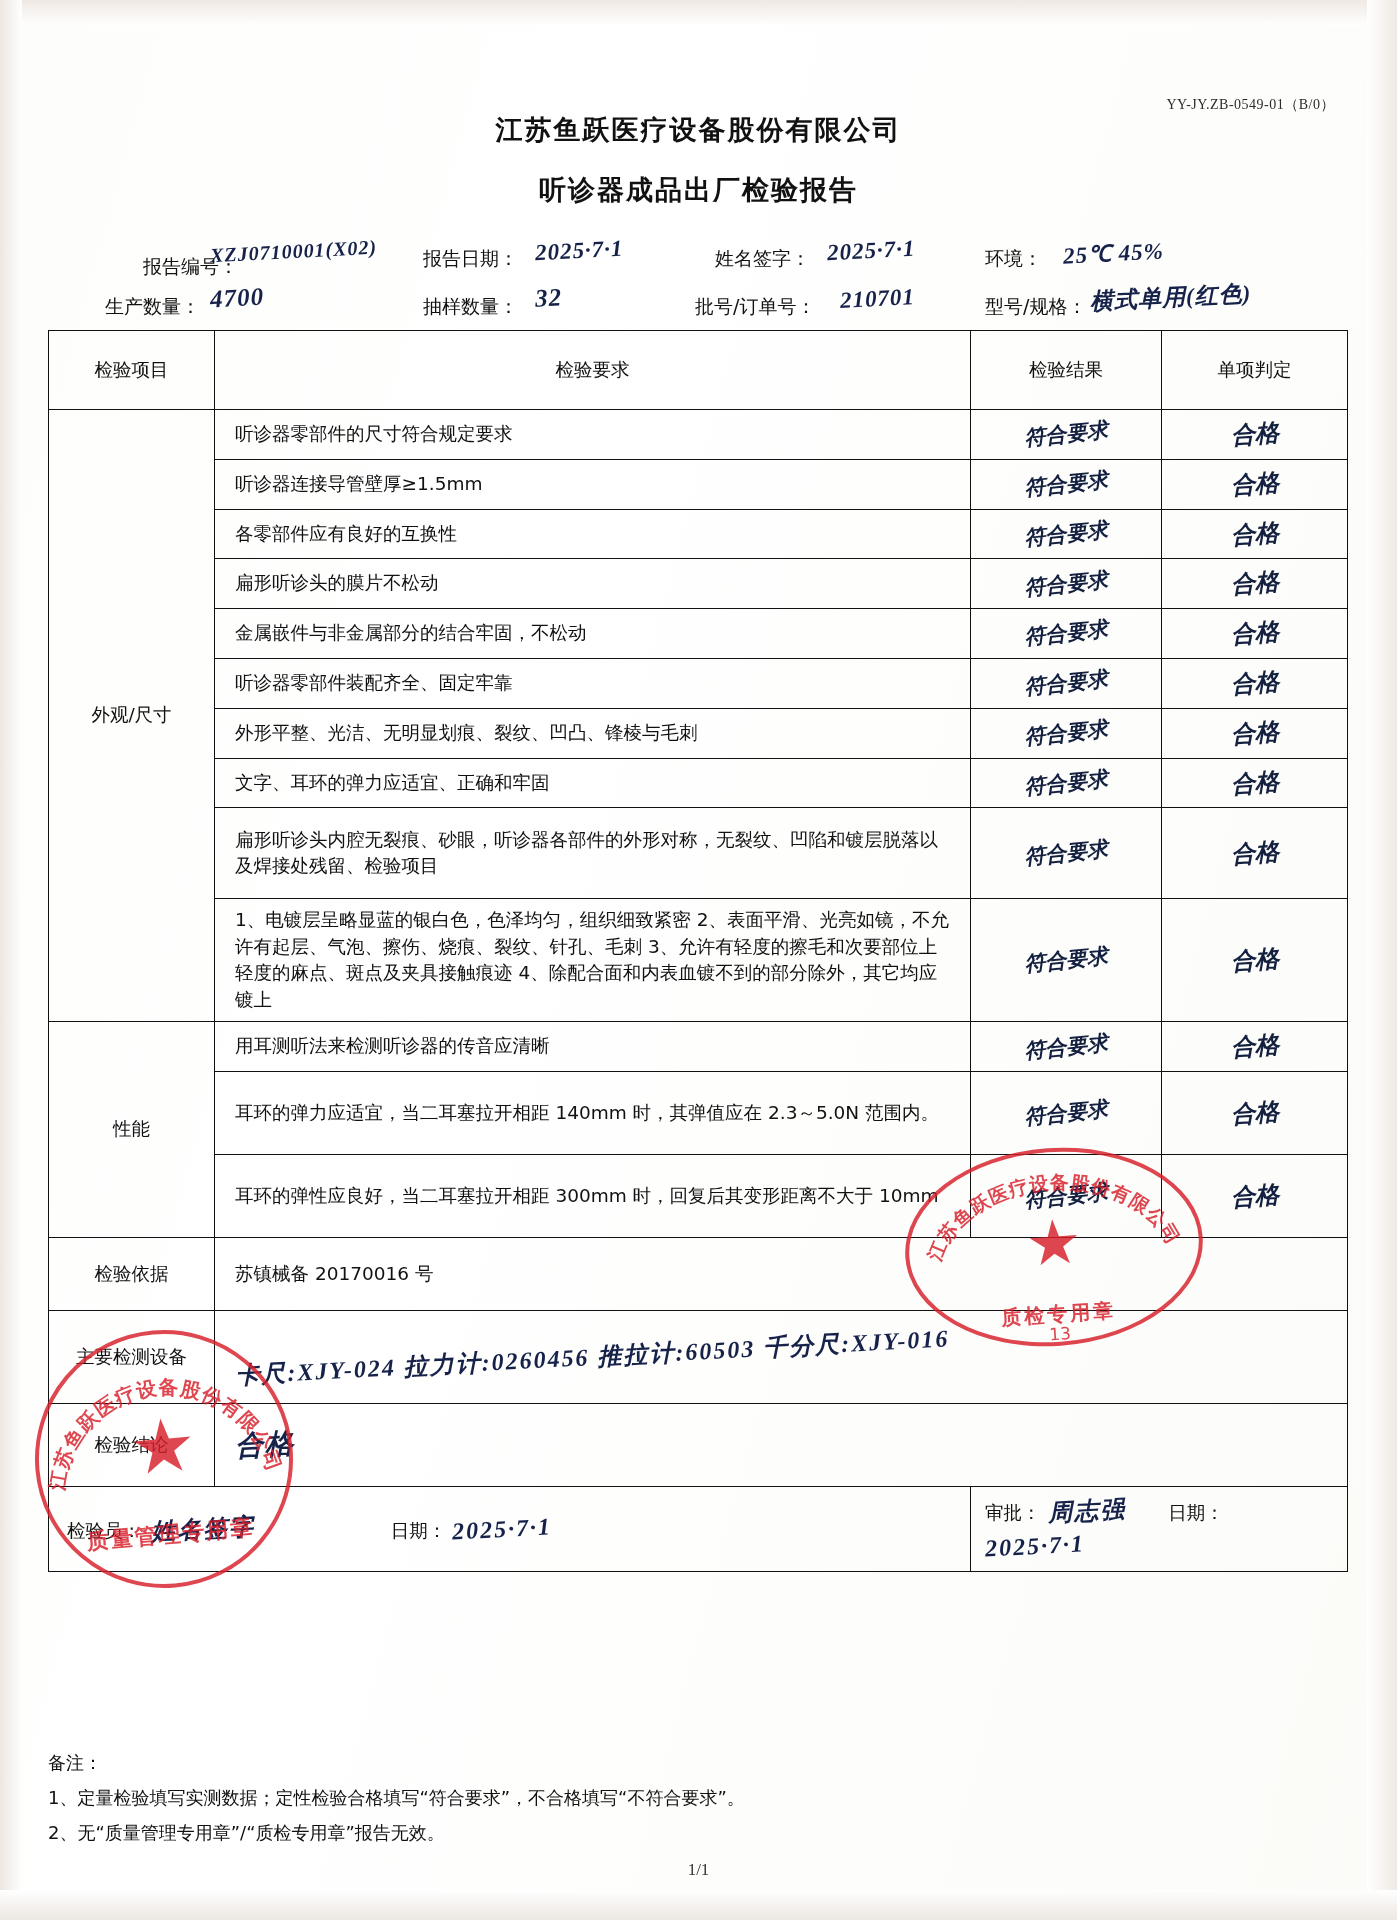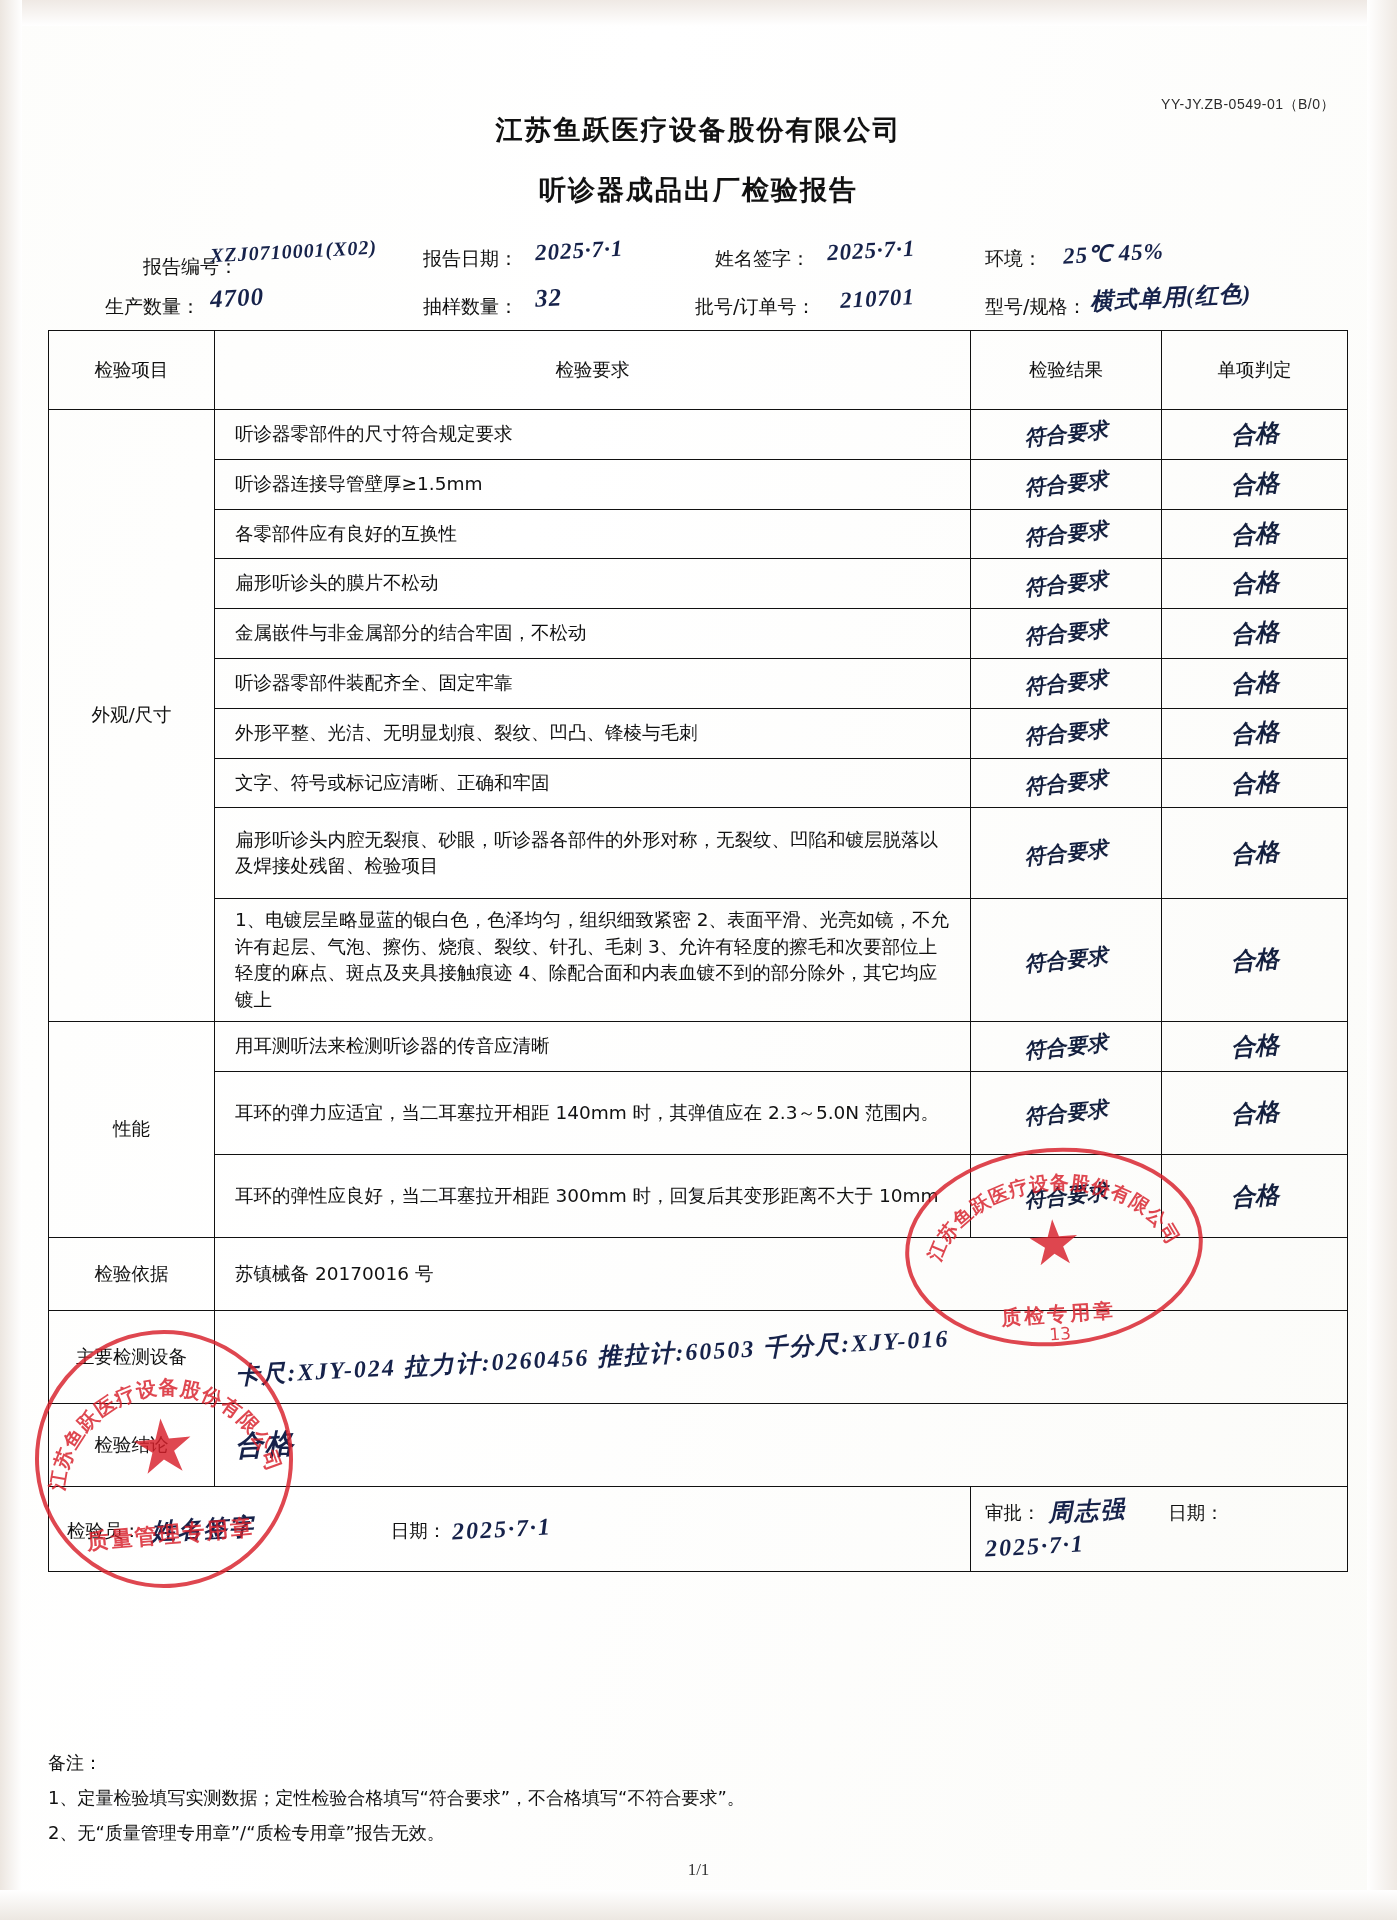--- a/index.html
+++ b/index.html
@@ -16,21 +16,21 @@
     background:linear-gradient(105deg,#fdfdfb 0%,#ffffff 35%,#fbfbf8 100%);
   }
   
   .edge-top{position:absolute;top:0;left:0;width:1397px;height:26px;background:linear-gradient(#efe9e4,#ffffff);}
   .edge-left{position:absolute;top:0;left:0;width:22px;height:1920px;background:linear-gradient(90deg,#ece6e0,#ffffff);}
   .edge-right{position:absolute;top:0;right:0;width:30px;height:1920px;background:linear-gradient(270deg,#efe9e3,#ffffff);}
   .edge-bottom{position:absolute;bottom:0;left:0;width:1397px;height:30px;background:linear-gradient(0deg,#ece7e1,#ffffff);}
 
   .doc-code{
     position:absolute;right:62px;top:96px;
-    font-family:Liberation Sans, sans-serif;
+    font-family:Liberation Serif, serif;
     font-size:14px;letter-spacing:.5px;color:#2b2b2b;text-align:right;
   }
   .title1{
     position:absolute;top:112px;left:0;width:1397px;text-align:center;
     font-size:27px;font-weight:bold;letter-spacing:2px;
     font-family:"DejaVu Sans", sans-serif;
   }
   .title2{
     position:absolute;top:172px;left:0;width:1397px;text-align:center;
     font-size:27px;font-weight:bold;letter-spacing:2px;
@@ -229,21 +229,21 @@
       <td class="req">听诊器零部件装配齐全、固定牢靠</td>
       <td class="res"><span class="hw-res">符合要求</span></td>
       <td class="judge"><span class="hw-judge">合格</span></td>
     </tr>
     <tr class="rowh">
       <td class="req">外形平整、光洁、无明显划痕、裂纹、凹凸、锋棱与毛刺</td>
       <td class="res"><span class="hw-res">符合要求</span></td>
       <td class="judge"><span class="hw-judge">合格</span></td>
     </tr>
     <tr class="rowh">
-      <td class="req">文字、符号或标记应清晰、正确和牢固</td>
+      <td class="req">文字、耳环的弹力应适宜、正确和牢固</td>
       <td class="res"><span class="hw-res">符合要求</span></td>
       <td class="judge"><span class="hw-judge">合格</span></td>
     </tr>
     <tr>
       <td class="req" style="height:76px;">扁形听诊头内腔无裂痕、砂眼，听诊器各部件的外形对称，无裂纹、凹陷和镀层脱落以及焊接处残留、检验项目</td>
       <td class="res"><span class="hw-res">符合要求</span></td>
       <td class="judge"><span class="hw-judge">合格</span></td>
     </tr>
     <tr>
       <td class="req small" style="height:108px;">1、电镀层呈略显蓝的银白色，色泽均匀，组织细致紧密   2、表面平滑、光亮如镜，不允许有起层、气泡、擦伤、烧痕、裂纹、针孔、毛刺  3、允许有轻度的擦毛和次要部位上轻度的麻点、斑点及夹具接触痕迹 4、除配合面和内表血镀不到的部分除外，其它均应镀上</td>

